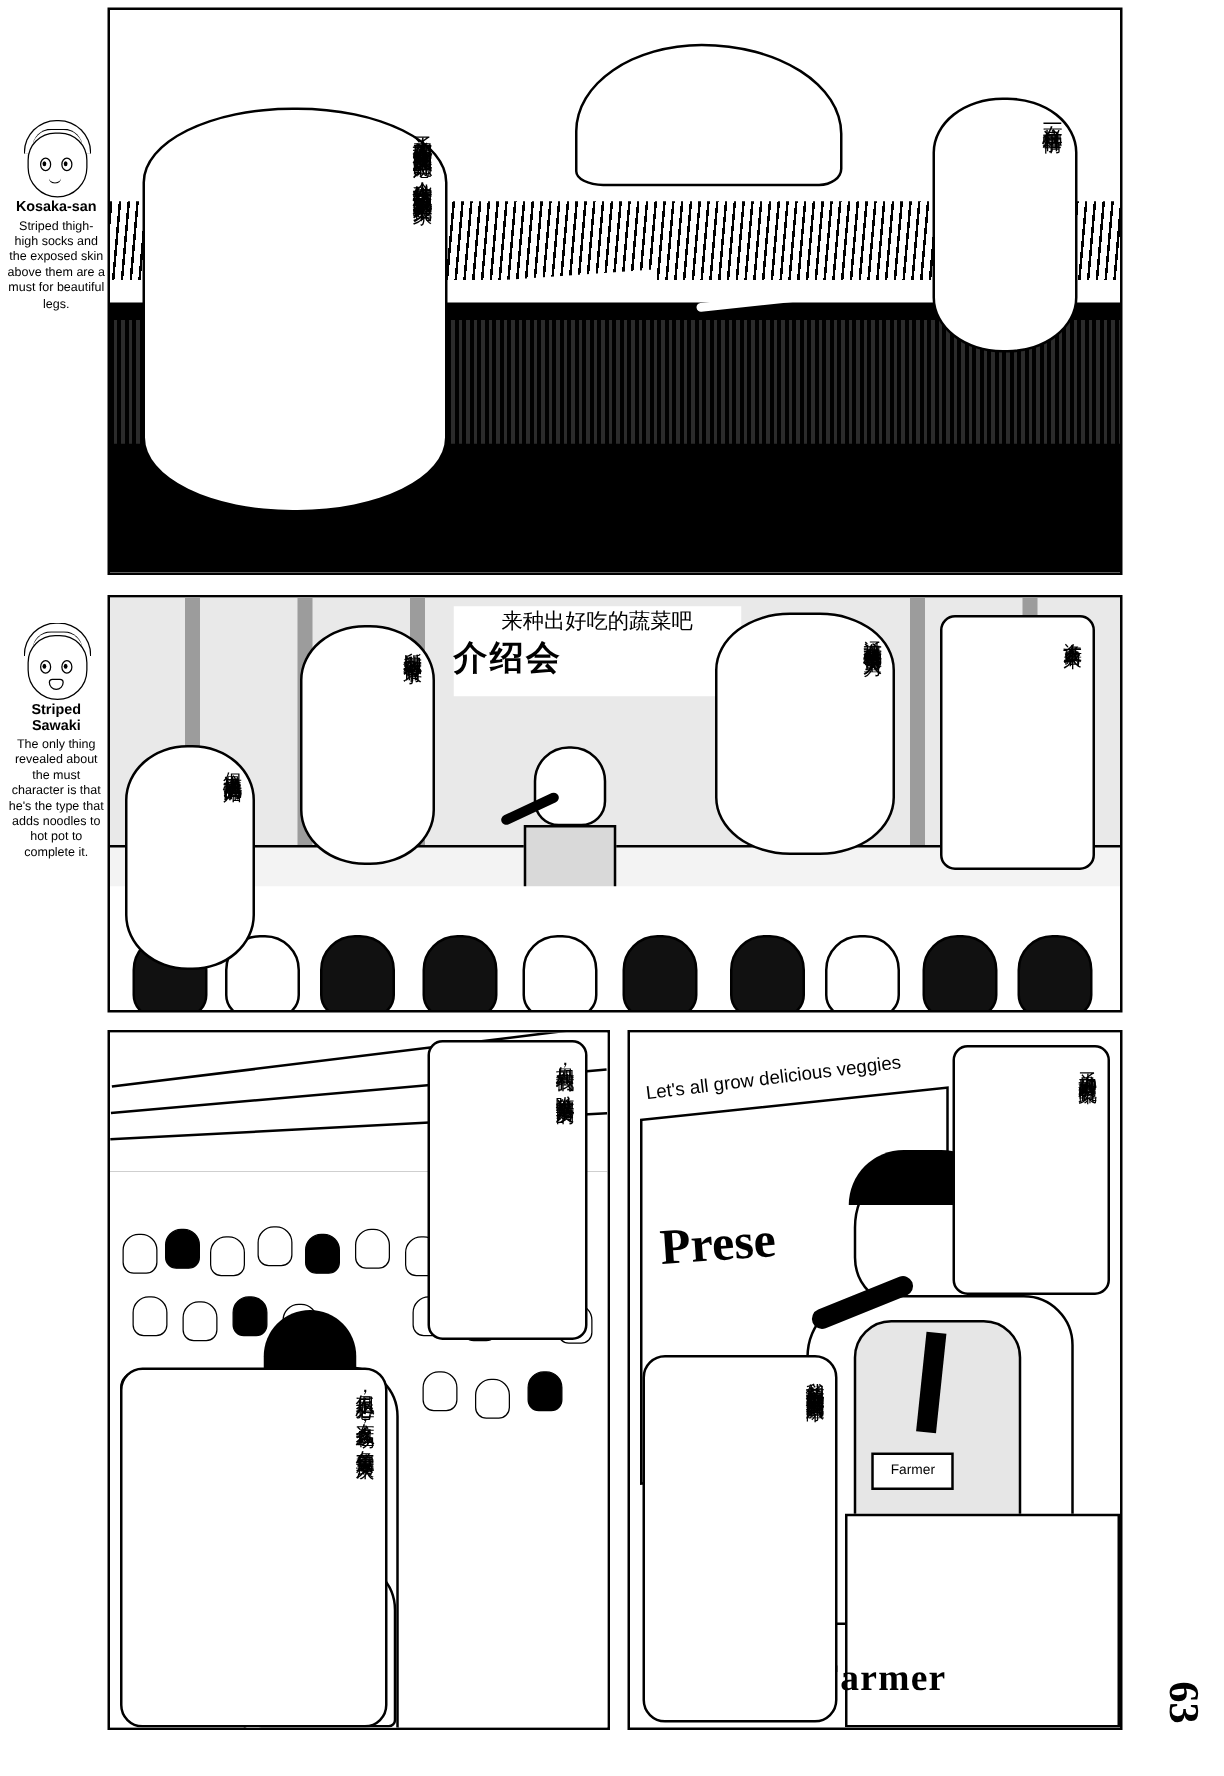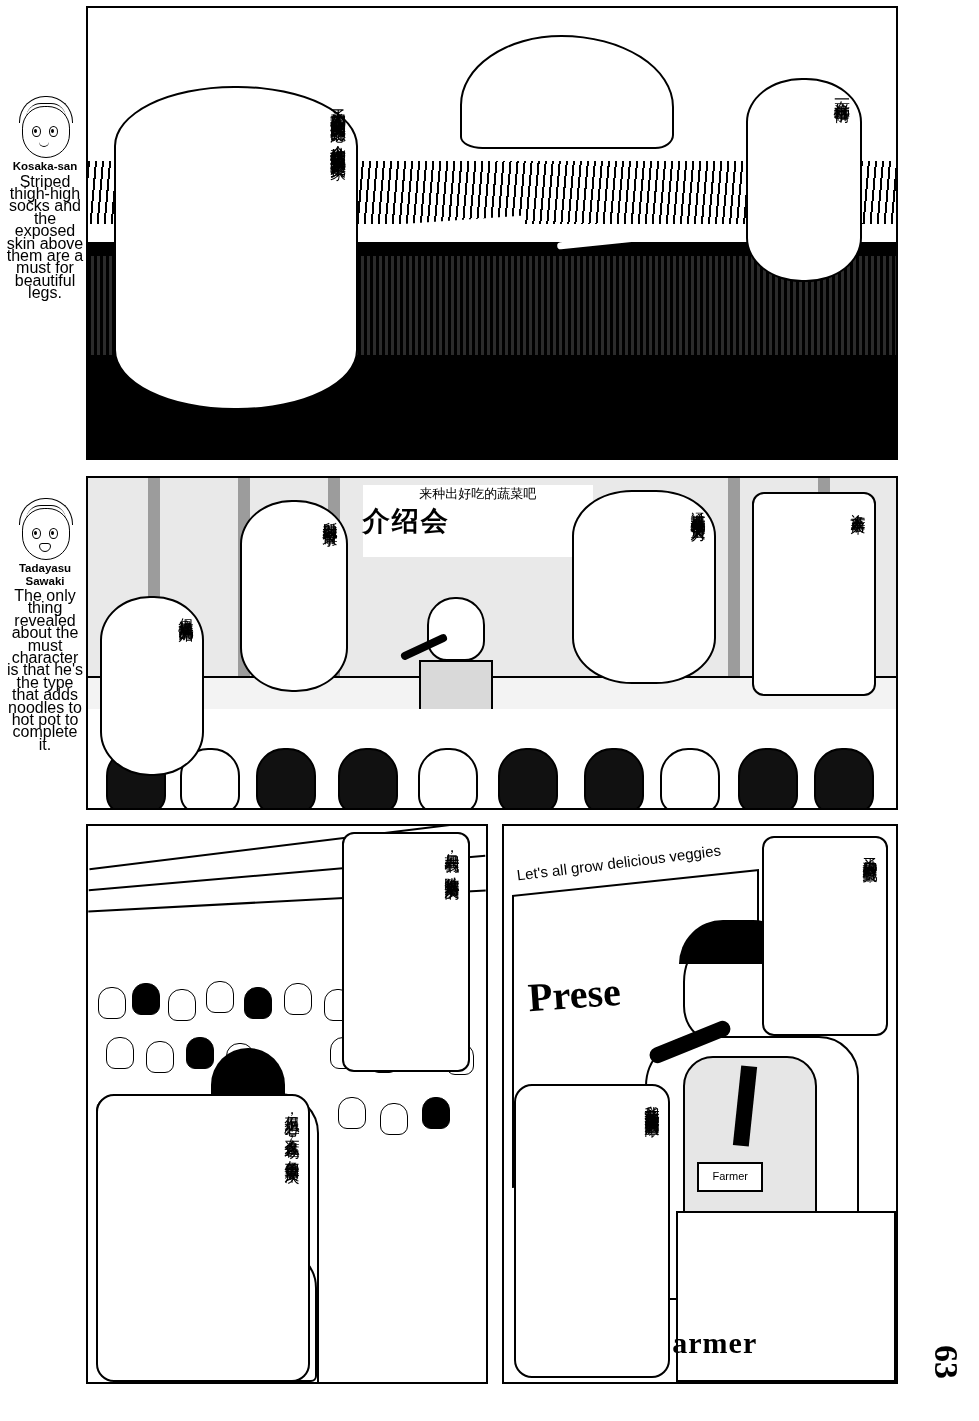--- a/index.html
+++ b/index.html
@@ -6,21 +6,21 @@
   body{width:979px;height:1421px;position:relative;font-family:"Liberation Sans",sans-serif;overflow:hidden;}
   .page{position:relative;width:979px;height:1421px;background:#fff;}
 
   
   .panel{position:absolute;background:#fff;border:2px solid #000;overflow:hidden;}
 
   
   .margin-note{position:absolute;width:78px;text-align:center;}
   .margin-note .face{width:60px;height:62px;margin:0 auto 2px auto;position:relative;}
   .margin-note .nm{font-size:11.5px;font-weight:bold;line-height:12.5px;color:#000;}
-  .margin-note .desc{font-size:16px;line-height:12.4px;color:#000;margin-top:3px;}
+  .margin-note .desc{font-size:10px;line-height:12.4px;color:#000;margin-top:3px;}
 
   
   .hair{position:absolute;left:4px;top:0;width:52px;height:26px;border-radius:26px 26px 0 0;background:#fff;border:1.6px solid #000;border-bottom:none;}
   .hair:after{content:"";position:absolute;left:6px;top:6px;width:40px;height:14px;border-top:1.6px solid #000;border-radius:20px 20px 0 0;}
   .head{position:absolute;left:7px;top:10px;width:46px;height:50px;border:1.6px solid #000;border-radius:24px 24px 26px 26px;background:#fff;}
   .eye{position:absolute;width:7px;height:9px;border:1.6px solid #000;border-radius:50%;background:#fff;}
   .eye.l{left:17px;top:30px;}
   .eye.r{left:34px;top:30px;}
   .eye .pupil{position:absolute;left:1.4px;top:2px;width:3px;height:4px;background:#000;border-radius:50%;}
   .mouth{position:absolute;left:24px;top:45px;width:10px;height:5px;border-bottom:1.6px solid #000;border-radius:0 0 10px 10px;}
@@ -46,21 +46,21 @@
 
   
   .p2 .wall{position:absolute;left:0;top:0;right:0;height:62%;background:#e9e9e9;}
   .p2 .vstripe{position:absolute;top:0;bottom:38%;width:12px;background:#9c9c9c;}
   .p2 .table{position:absolute;left:0;right:0;top:60%;height:12%;background:#f3f3f3;border-top:2px solid #000;border-bottom:2px solid #000;}
   .p2 .crowd{position:absolute;left:0;right:0;bottom:0;height:30%;background:#fff;}
   .head2{position:absolute;bottom:-6px;width:56px;height:62px;border-radius:28px 28px 18px 18px;border:2px solid #000;background:#111;}
   .head2.lite{background:#fff;}
   .banner{position:absolute;left:34%;top:2%;width:230px;height:72px;background:#fff;border:0;}
   .banner .big{font-family:Liberation Sans, sans-serif;font-size:27px;font-weight:bold;text-align:left;letter-spacing:2px;}
-  .banner .small{font-family:"DejaVu Sans",sans-serif;font-size:13px;text-align:center;}
+  .banner .small{font-family:"DejaVu Sans",sans-serif;font-size:17px;text-align:center;}
 
   
   .p3 .ceiling{position:absolute;left:0;right:0;top:0;height:20%;background:#fff;border-bottom:2px solid #000;}
   .p3 .beam{position:absolute;height:2px;background:#000;}
   .p3 .aud{position:absolute;left:0;right:0;top:20%;bottom:0;background:#fff;}
   .dot{position:absolute;width:26px;height:30px;border:1.6px solid #000;border-radius:13px 13px 9px 9px;background:#fff;}
   .dot.d{background:#000;}
   .p3 .man{position:absolute;left:27%;top:48%;width:120px;height:52%;background:#fff;border:2px solid #000;border-radius:40px 40px 0 0;}
   .p3 .manhead{position:absolute;left:31%;top:40%;width:74px;height:80px;background:#000;border-radius:37px 37px 26px 26px;}
   .p3 .chair{position:absolute;left:29%;bottom:0;width:110px;height:130px;border:2px solid #000;border-radius:40px 40px 6px 6px;background:#fff;}
@@ -107,21 +107,21 @@
       <div class="hair" style="background:#fff;"></div>
         <div class="head"></div>
       <div class="eye l">
           <div class="pupil"></div>
         </div>
       <div class="eye r">
           <div class="pupil"></div>
         </div>
       <div class="mouth open"></div>
     </div>
-    <div class="nm">Tadayasu Sawaki</div>
+    <div class="nm">Striped Sawaki</div>
     <div class="desc">The only thing revealed about the must character is that he's the type that adds noodles to hot pot to complete it.</div>
   </div>
 
   <div class="panel p1" style="left:86px;top:6px;width:808px;height:450px;">
     <div class="sky"></div>
     <div class="mount"></div>
     <div class="hatch"></div>
     <div class="blk" style="left:0;top:52%;right:0;bottom:0;"></div>
     <div class="blk" style="left:38%;top:47%;width:130px;height:9px;background:#fff;border-radius:6px;transform:rotate(-4deg);"></div>
     <div class="blk" style="left:58%;top:51%;width:90px;height:7px;background:#fff;border-radius:6px;transform:rotate(-6deg);"></div>

